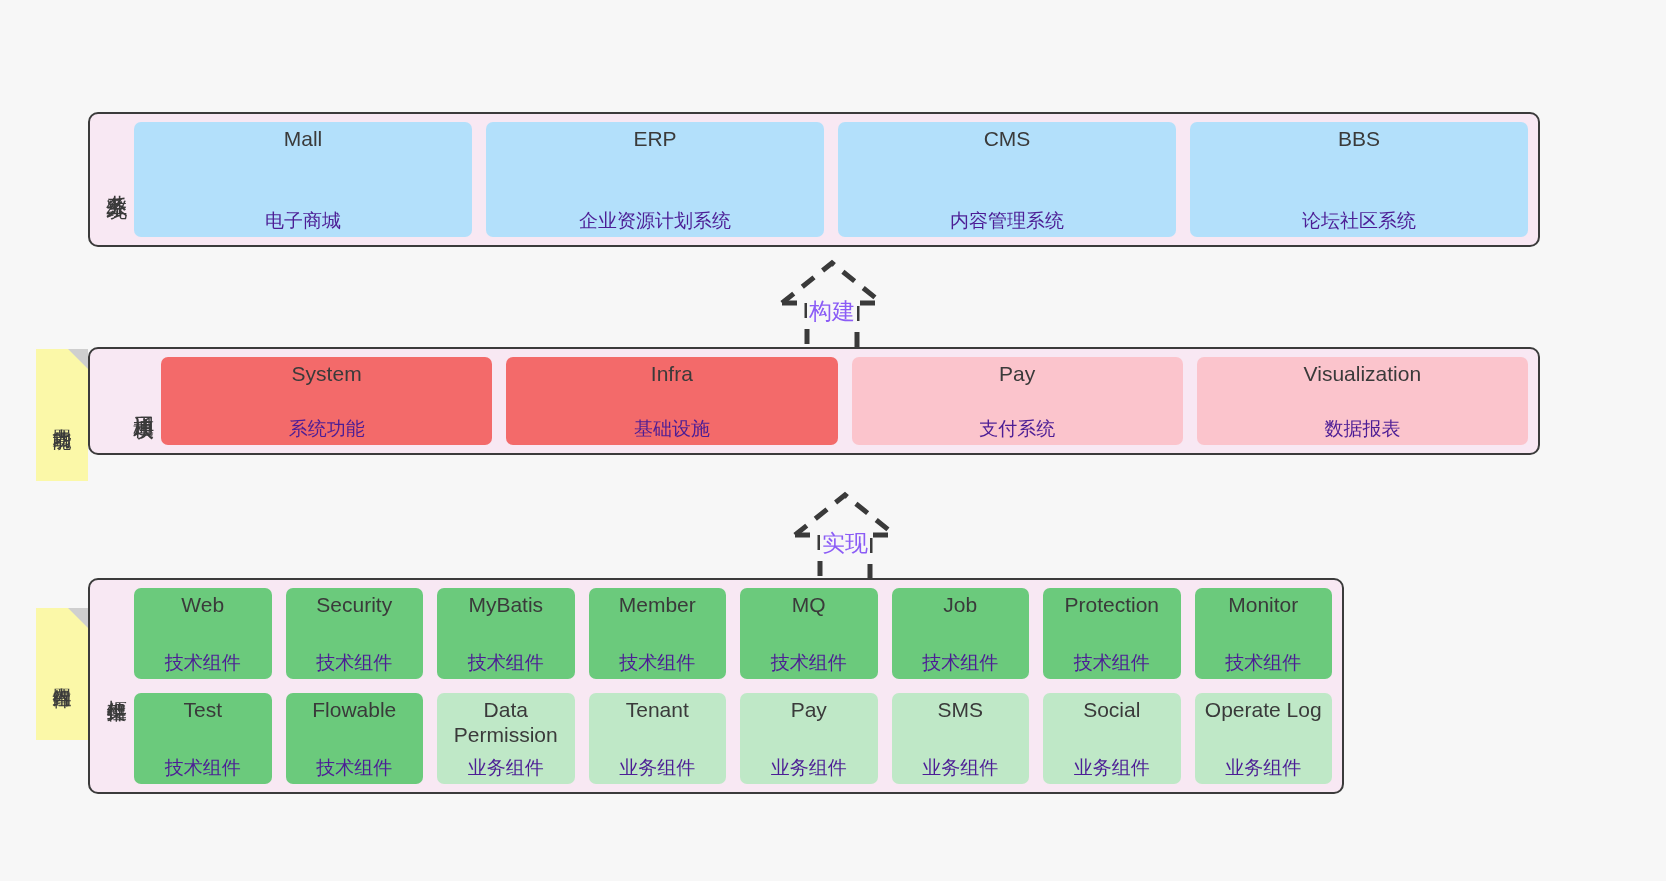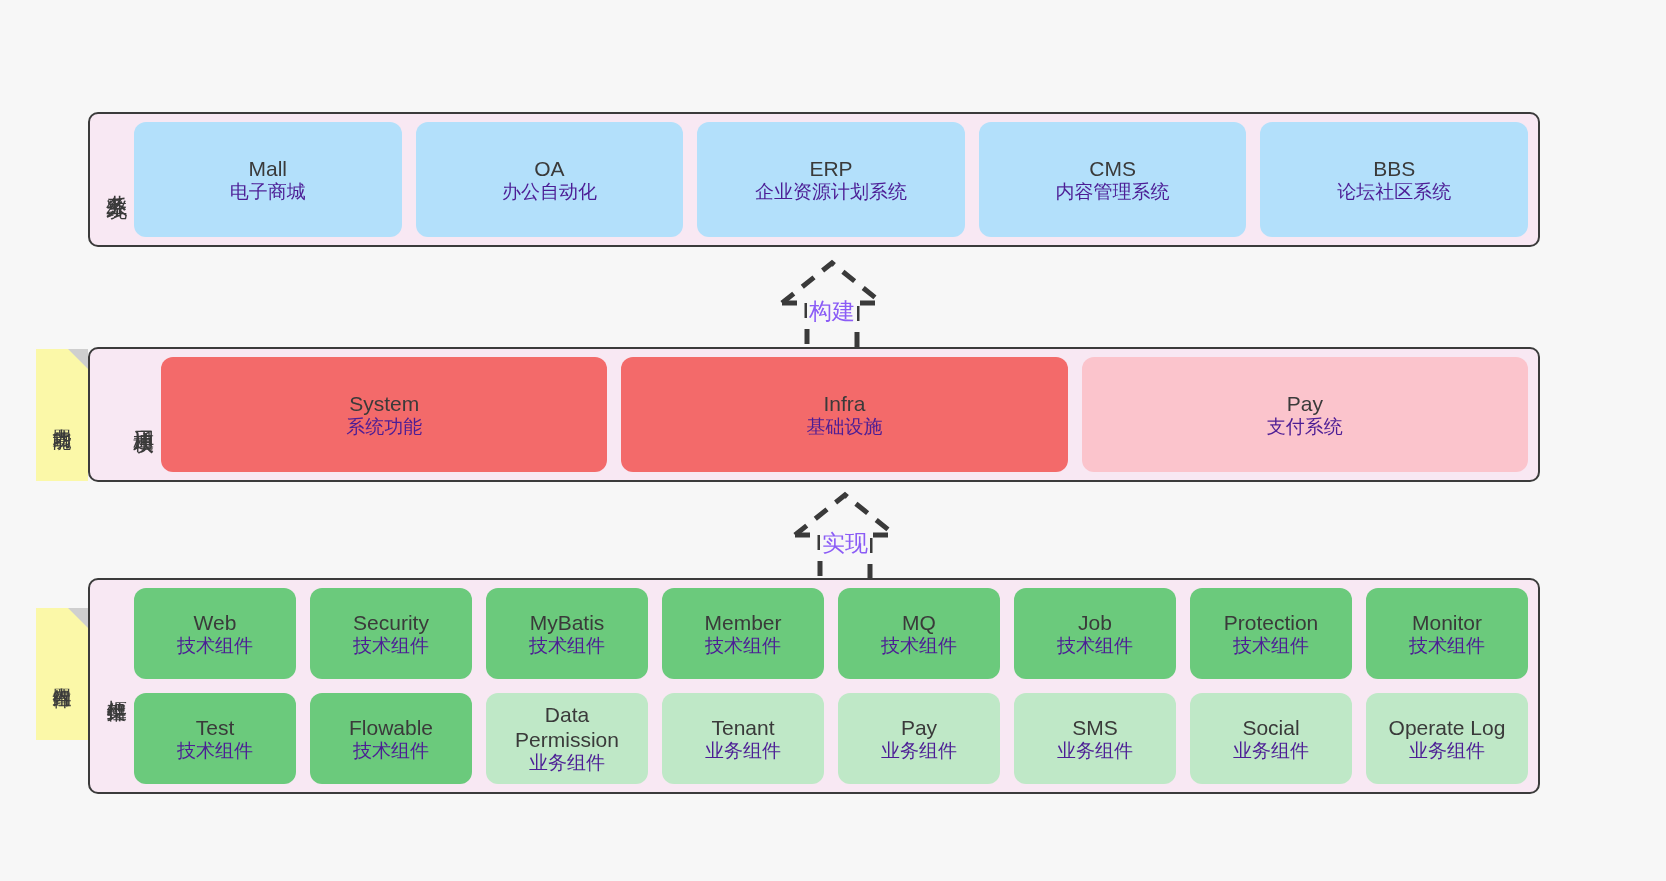--- a/index.html
+++ b/index.html
@@ -55,25 +55,25 @@
     gap: 14px;
   }
   .card-row {
     display: flex;
     gap: 14px;
     flex: 1 1 0;
   }
 
   .card {
     flex: 1 1 0;
-    border-radius: 12px;
+    border-radius: 7px;
     display: flex;
     flex-direction: column;
     align-items: center;
-    justify-content: center;
+    justify-content: space-between;
     text-align: center;
     line-height: 1.2;
     padding: 4px 6px;
     box-sizing: border-box;
   }
   .card .en {
     font-size: 21px;
     color: #3a3a3a;
   }
   .card .cn {
@@ -83,22 +83,22 @@
 
   
   .c-blue        { background: #b3e0fb; }
   .c-red         { background: #f36a6a; }
   .c-pink        { background: #fbc4cc; }
   .c-green       { background: #6bca7c; }
   .c-lightgreen  { background: #bfe8c7; }
 
   
   #layer-business  { left: 88px;  top: 112px; width: 1452px; height: 135px; }
-  #layer-modules   { left: 88px;  top: 347px; width: 1452px; height: 135px; padding-left: 37px; }
-  #layer-framework { left: 88px;  top: 578px; width: 1452px; height: 216px; }
+  #layer-modules   { left: 88px;  top: 347px; width: 1452px; height: 108px; padding-left: 37px; }
+  #layer-framework { left: 88px;  top: 578px; width: 1256px; height: 216px; }
 
   #layer-framework .layer-label { font-size: 20px; }
 
   
   .sticky {
     position: absolute;
     width: 52px;
     background: #fbf8a8;
     font-size: 19px;
     line-height: 1.15;
@@ -149,24 +149,20 @@
 <body>
 
 <div class="layer" id="layer-business">
   <div class="layer-label">业务系统</div>
   <div class="cards">
     <div class="card c-blue">
       <span class="en">Mall</span>
       <span class="cn">电子商城</span>
     </div>
     <div class="card c-blue">
-      <span class="en">OA</span>
-      <span class="cn">办公自动化</span>
-    </div>
-    <div class="card c-blue">
       <span class="en">ERP</span>
       <span class="cn">企业资源计划系统</span>
     </div>
     <div class="card c-blue">
       <span class="en">CMS</span>
       <span class="cn">内容管理系统</span>
     </div>
     <div class="card c-blue">
       <span class="en">BBS</span>
       <span class="cn">论坛社区系统</span>
@@ -195,20 +191,24 @@
       <span class="cn">系统功能</span>
     </div>
     <div class="card c-red">
       <span class="en">Infra</span>
       <span class="cn">基础设施</span>
     </div>
     <div class="card c-pink">
       <span class="en">Pay</span>
       <span class="cn">支付系统</span>
     </div>
+    <div class="card c-pink">
+      <span class="en">Visualization</span>
+      <span class="cn">数据报表</span>
+    </div>
   </div>
 </div>
 
 <div class="uml-arrow" id="arrow-realize">
   <svg width="150" height="96" viewBox="0 0 150 96">
     <polyline points="25,45 75,5 125,45" fill="none" stroke="#3a3a3a" stroke-width="5" stroke-dasharray="15,11" stroke-linecap="butt"></polyline>
     <polyline points="25,45 125,45" fill="none" stroke="#3a3a3a" stroke-width="5" stroke-dasharray="15,11" stroke-linecap="butt"></polyline>
     <polyline points="50,45 50,94 100,94 100,45" fill="none" stroke="#3a3a3a" stroke-width="5" stroke-dasharray="15,11" stroke-linecap="butt"></polyline>
   </svg>
   <span class="arrow-label">实现</span>

